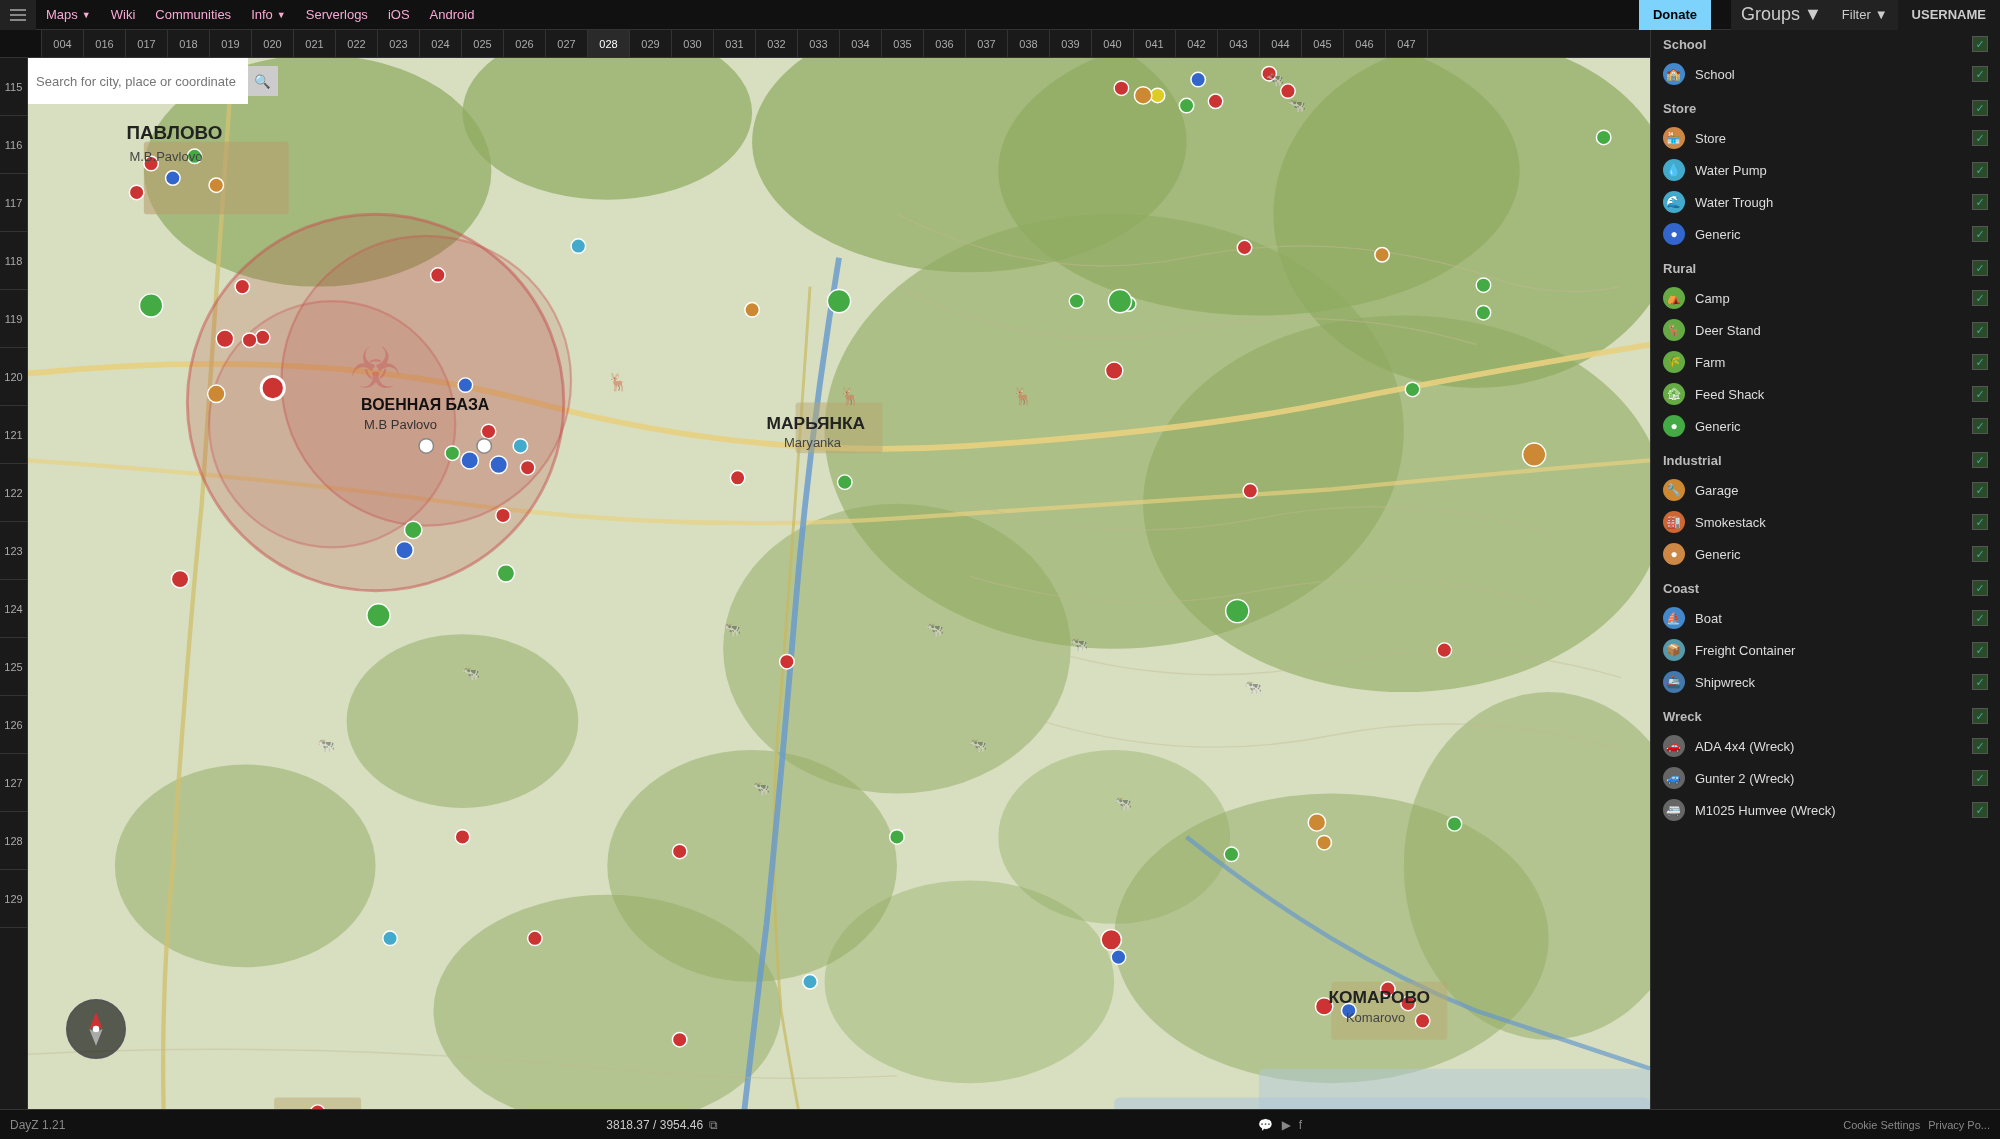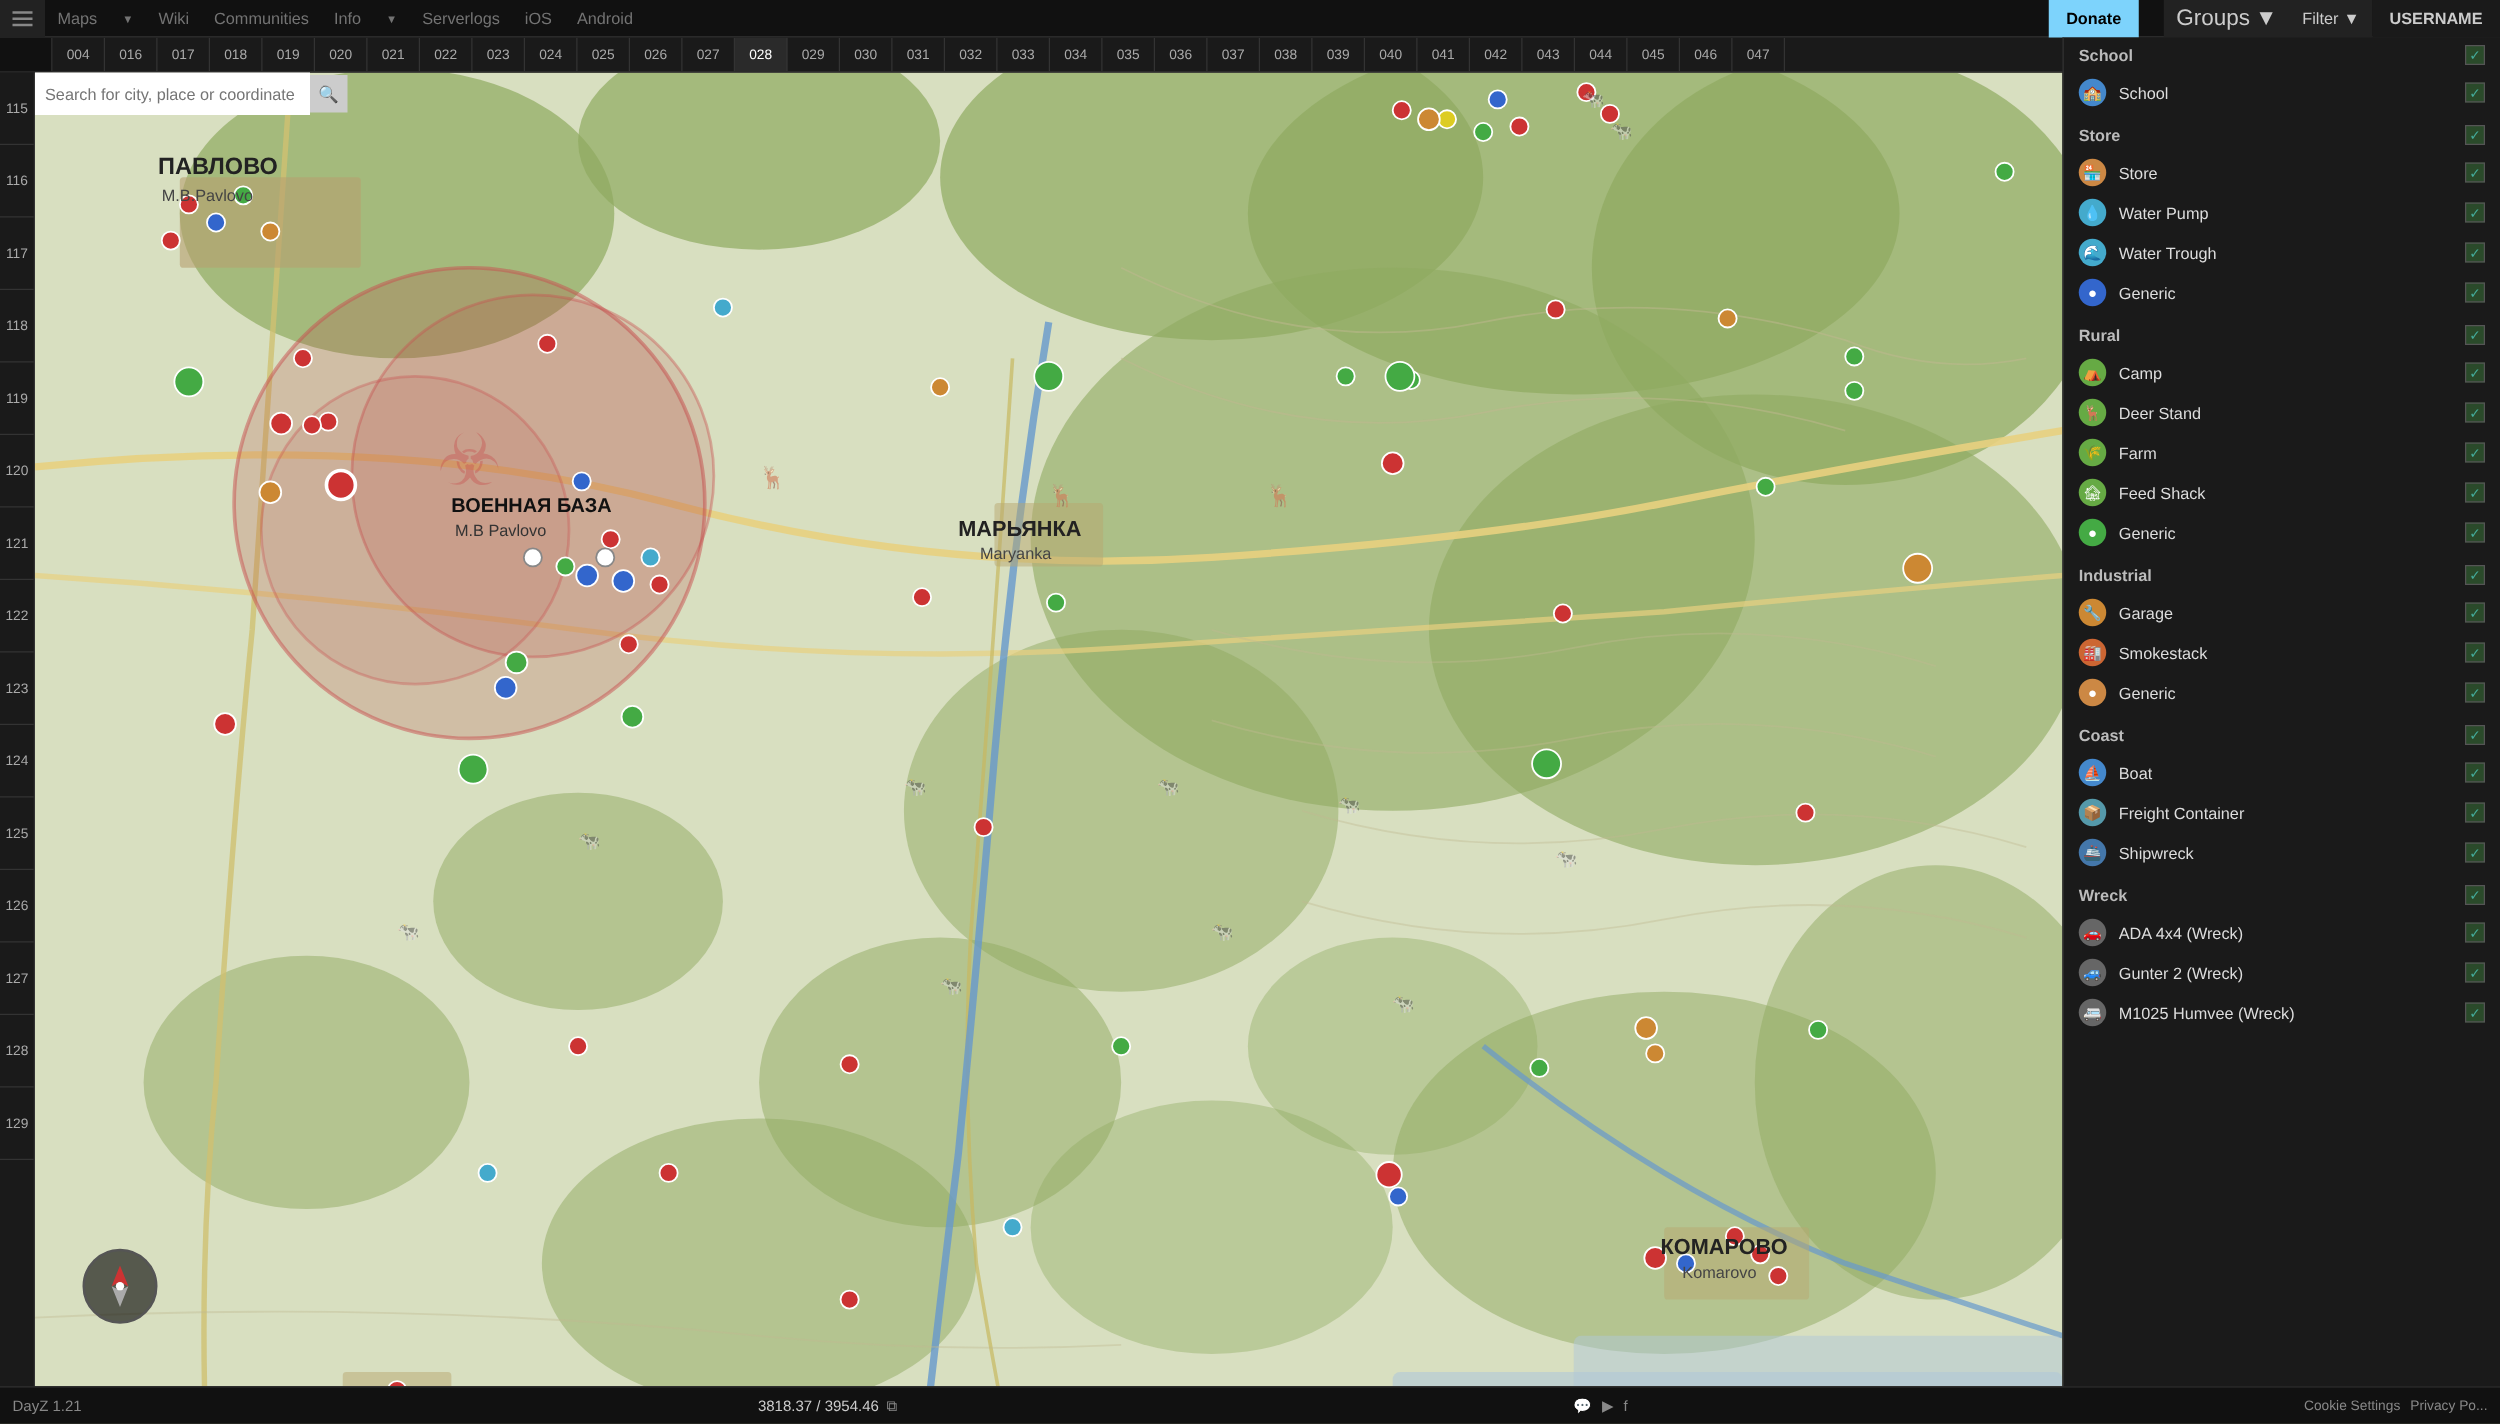--- a/index.html
+++ b/index.html
@@ -6,21 +6,21 @@
     body { font-family: 'Segoe UI', Arial, sans-serif; background: #1a1a1a; color: #fff; width: 2000px; height: 1139px; overflow: hidden; position: relative; }
 
     
     #topnav {
       position: absolute; top: 0; left: 0; right: 0; height: 30px;
       background: #111; display: flex; align-items: center; z-index: 100;
       border-bottom: 1px solid #333;
     }
     #topnav .logo { width: 36px; height: 30px; display: flex; align-items: center; justify-content: center; background: #222; }
     #topnav .logo svg { width: 20px; height: 20px; }
-    #topnav .nav-item { padding: 0 10px; height: 30px; display: flex; align-items: center; font-size: 13px; color: #737373; cursor: pointer; gap: 20px; }
+    #topnav .nav-item { padding: 0 10px; height: 30px; display: flex; align-items: center; font-size: 13px; color: #f9a8d4; cursor: pointer; gap: 4px; }
     #topnav .nav-item .arrow { font-size: 9px; }
     #topnav .spacer { flex: 1; }
     #topnav .donate-btn {
       background: #7dd3fc; color: #000; font-weight: bold; font-size: 13px;
       padding: 4px 14px; margin-right: 20px; cursor: pointer; height: 30px; display: flex; align-items: center;
     }
     #topnav .groups-btn { padding: 0 10px; height: 30px; display: flex; align-items: center; font-size: 18px; color: #ccc; cursor: pointer; gap: 4px; background: #222; }
     #topnav .filter-btn { padding: 0 10px; height: 30px; display: flex; align-items: center; font-size: 13px; color: #ccc; cursor: pointer; gap: 4px; background: #222; }
     #topnav .username { padding: 0 14px; height: 30px; display: flex; align-items: center; font-size: 13px; color: #ccc; font-weight: bold; background: #1a1a1a; }
 
@@ -35,21 +35,21 @@
       font-size: 11px; color: #aaa; border-right: 1px solid #333; flex-shrink: 0;
     }
     .coord-cell.highlight { background: #2a2a2a; color: #fff; }
 
     
     #searchbar {
       position: absolute; top: 58px; left: 28px; z-index: 100;
       display: flex; align-items: center;
     }
     #searchbar input {
-      width: 220px; height: 34px; background: #fff; color: #333;
+      width: 220px; height: 46px; background: #fff; color: #333;
       border: none; padding: 0 8px; font-size: 13px; outline: none;
     }
     #searchbar button {
       width: 30px; height: 30px; background: #ccc; border: none; cursor: pointer;
       display: flex; align-items: center; justify-content: center;
     }
 
     
     #rownums {
       position: absolute; top: 58px; left: 0; bottom: 30px; width: 28px;

